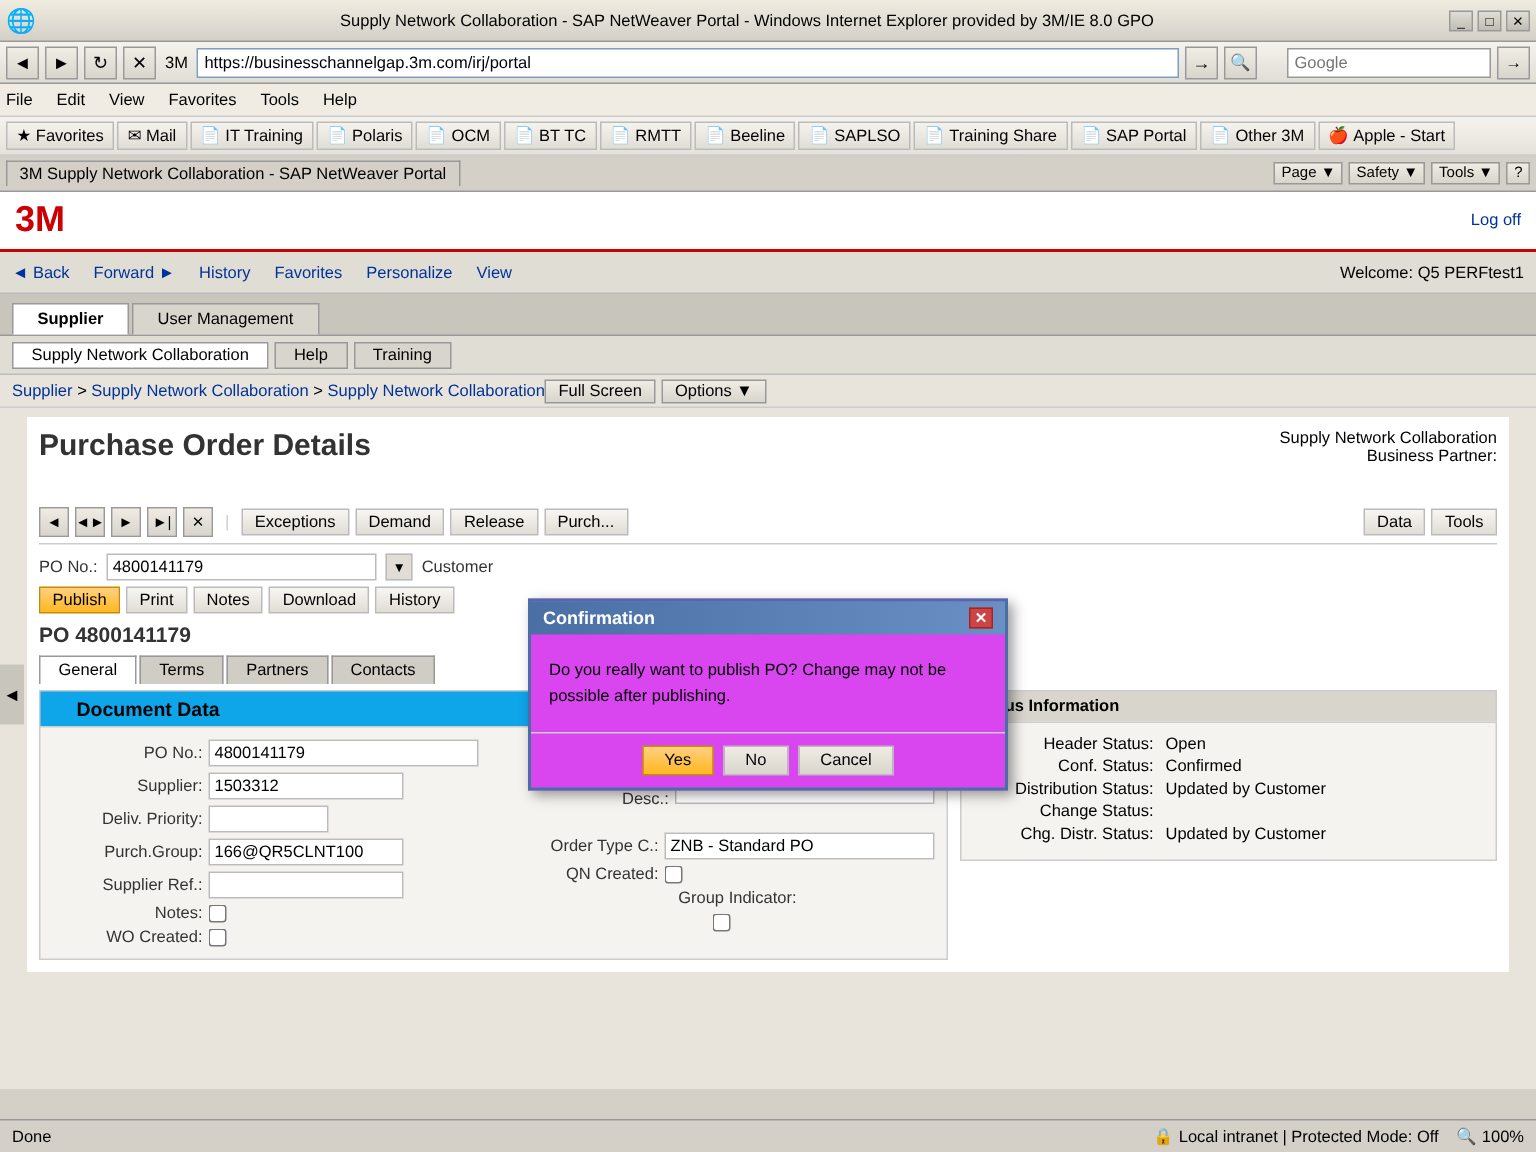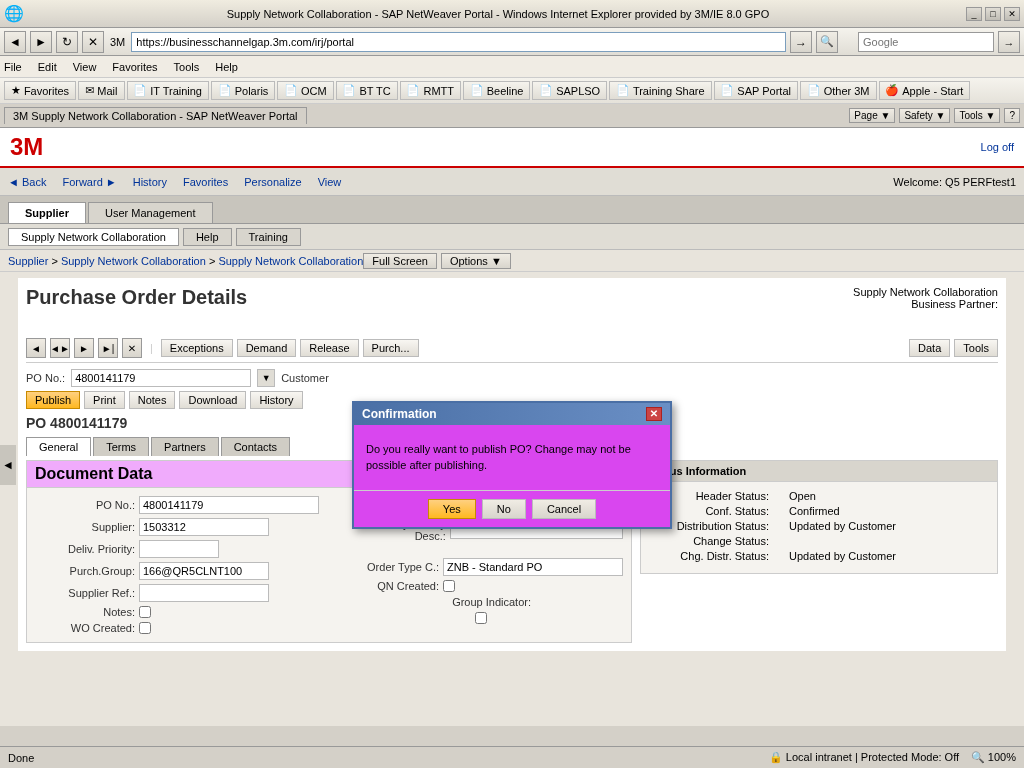--- a/index.html
+++ b/index.html
@@ -201,21 +201,21 @@
     .doc-grid { display: grid; grid-template-columns: 1fr 1fr; gap: 6px 20px; padding: 8px; background: #f5f3ef; border: 1px solid #ccc; }
     .field-row { display: flex; align-items: center; gap: 4px; }
     .field-label { font-size: 11px; color: #333; text-align: right; min-width: 100px; }
     .field-input { height: 18px; border: 1px solid #bbb; padding: 0 3px; font-size: 11px; background: white; }
     .field-input.wide { width: 180px; }
     .field-input.medium { width: 130px; }
     .field-input.small { width: 80px; }
     .field-checkbox { width: 12px; height: 12px; }
 
     .status-panel { padding: 8px; background: #f5f3ef; border: 1px solid #ccc; }
-    .status-row { display: flex; align-items: flex-start; gap: 20px; margin-bottom: 3px; }
+    .status-row { display: flex; align-items: flex-start; gap: 8px; margin-bottom: 3px; }
     .status-label { font-size: 11px; text-align: right; min-width: 120px; }
     .status-value { font-size: 11px; }
 
     
     .overlay {
       position: absolute;
       top: 0; left: 0; right: 0; bottom: 0;
       background: transparent;
       z-index: 100;
       display: flex;
@@ -447,21 +447,21 @@
       <div class="po-tabs">
         <div class="po-tab active">General</div>
         <div class="po-tab">Terms</div>
         <div class="po-tab">Partners</div>
         <div class="po-tab">Contacts</div>
       </div>
 
       <div style="display:grid; grid-template-columns:1fr 1fr; gap:8px;">
 
         <div>
-          <div style="font-size:16px; font-weight:bold; padding:4px 8px; background:#f0abfc; border:1px solid #ccc; border-bottom:none;">Document Data</div>
+          <div style="font-size:13px; font-weight:bold; padding:4px 24px; background:#0ea5e9; border:1px solid #ccc; border-bottom:none;">Document Data</div>
           <div class="doc-grid">
             <div>
               <div class="field-row">
                 <span class="field-label">PO No.:</span>
                 <input class="field-input wide" type="text" value="4800141179" style="">
               </div>
               <div class="field-row" style="margin-top:4px;">
                 <span class="field-label">Supplier:</span>
                 <input class="field-input medium" type="text" value="1503312" style="">
               </div>

